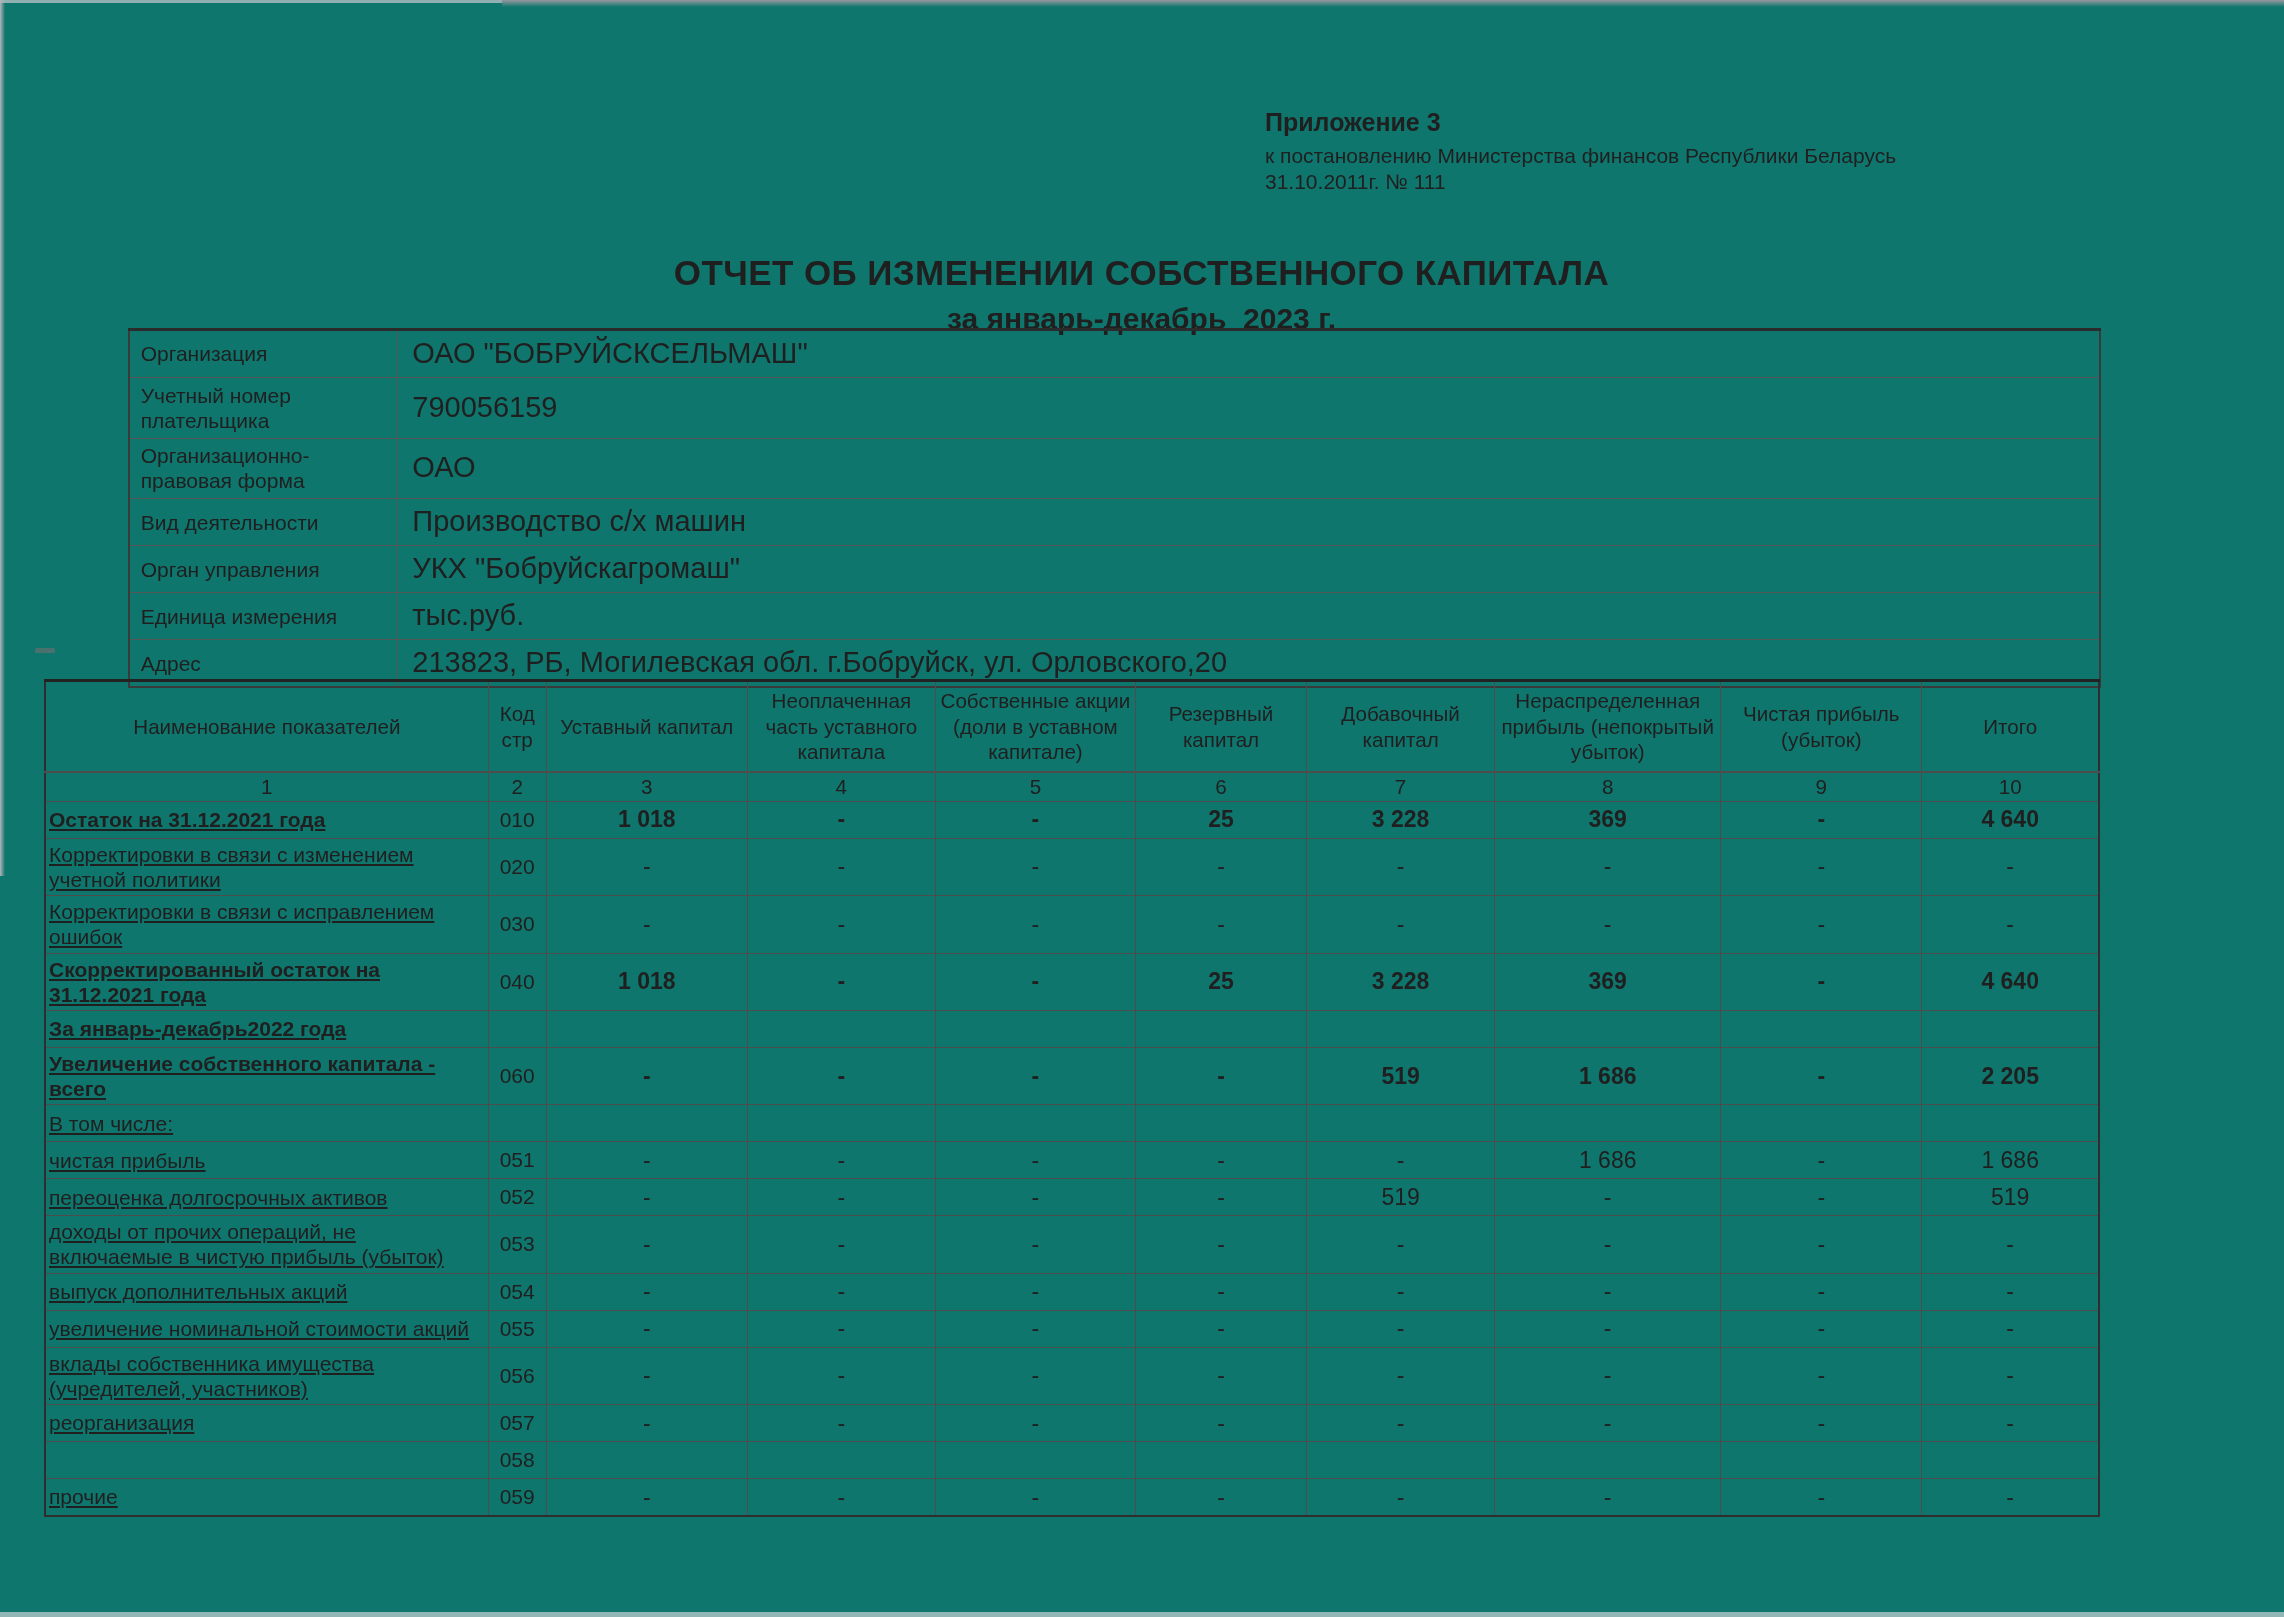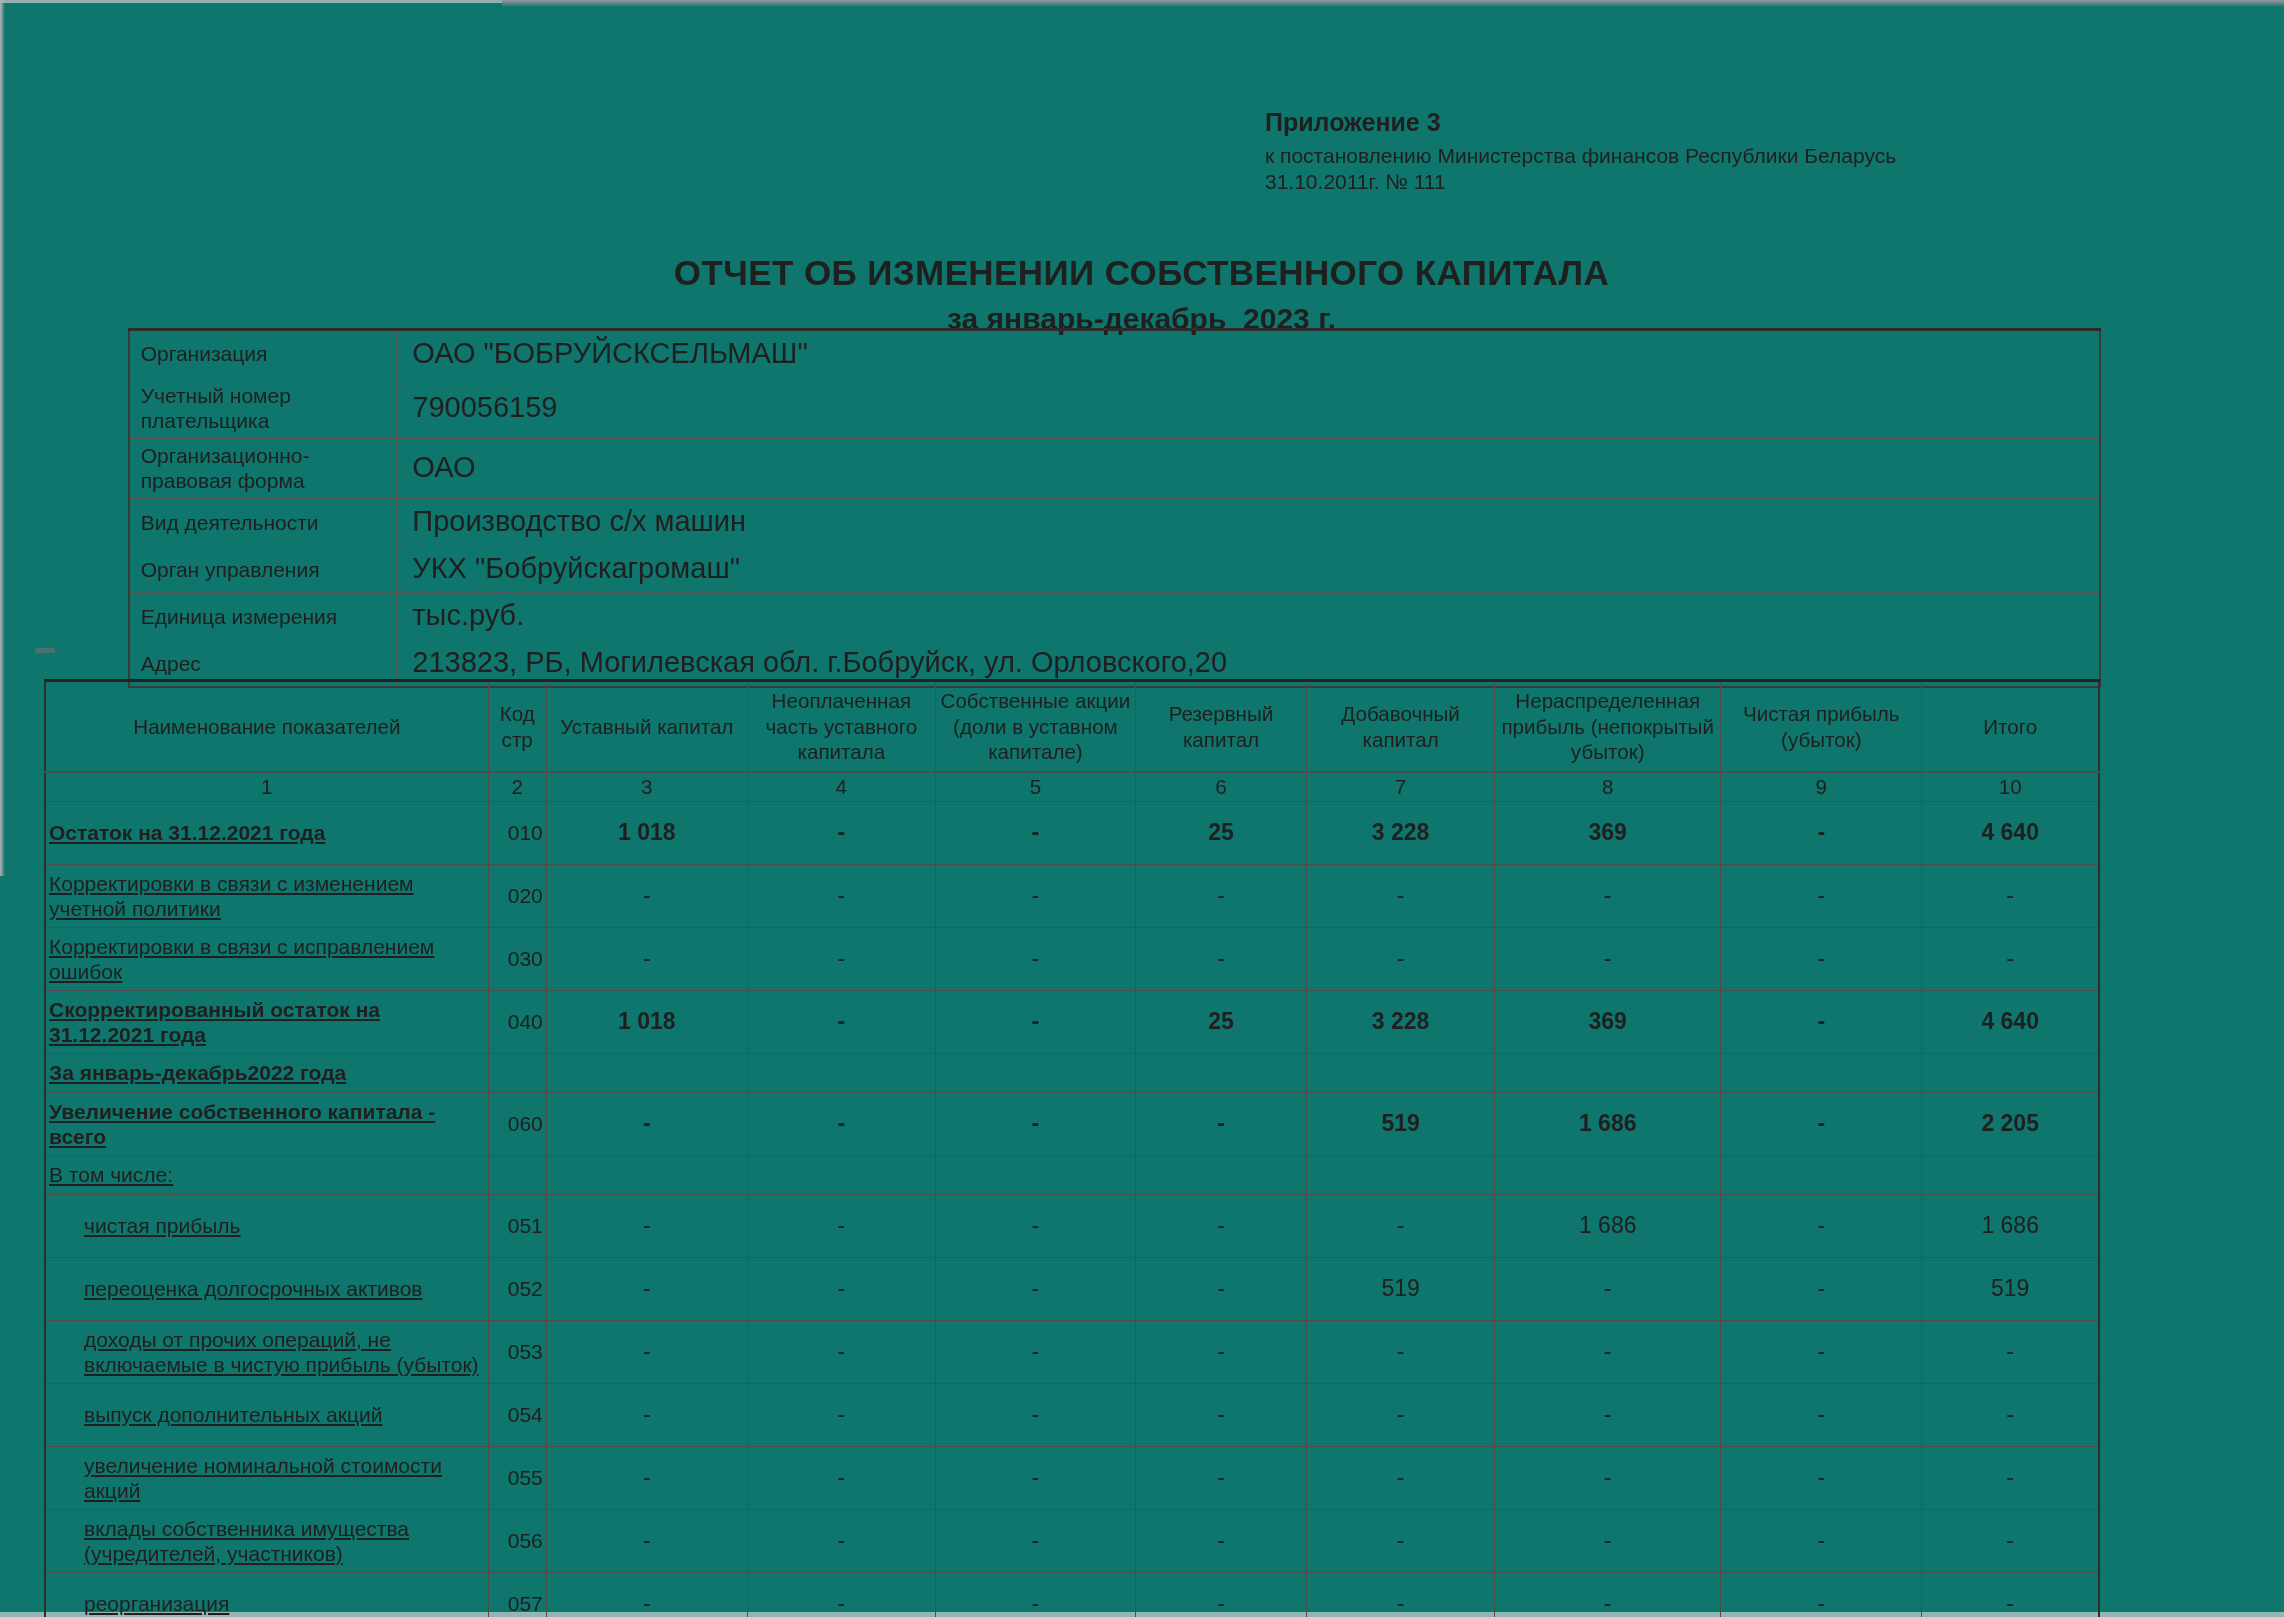--- a/index.html
+++ b/index.html
@@ -44,22 +44,22 @@
 
   
   .main-table{position:absolute;left:44px;top:679px;width:2056px;
     border:2.3px solid #2e2e2e;border-top:3.8px solid #222;}
   .main-table td,.main-table th{border:1.5px solid #4d4d4d;vertical-align:middle;
     font-weight:400;}
   .main-table th.head{font-size:20.6px;text-align:center;padding:6px 4.6px;line-height:1.25;}
   .main-table td.num{font-size:20.6px;text-align:center;height:26px;padding:0.8px;}
   .main-table thead tr.num-row td{border-top-width:2.3px;}
   .main-table td.name{font-size:21px;text-align:left;padding:3px 4.6px 3px 3px;line-height:1.2;height:30px;text-decoration:underline;}
-  .main-table td.name.indent{padding-left:38px;}
-  .main-table td.code{font-size:21px;text-align:center;padding:19px;}
+  .main-table td.name.indent{padding-left:3px;}
+  .main-table td.code{font-size:21px;text-align:center;padding:6px;}
   .main-table td.val{font-size:23px;text-align:center;padding:1.5px;}
   .main-table tr.bold td.name,
   .main-table tr.bold td.val{font-weight:700;}
 </style>
 </head>
 <body>
 
 <div class="page">
 
   <div class="edge-top"></div>

